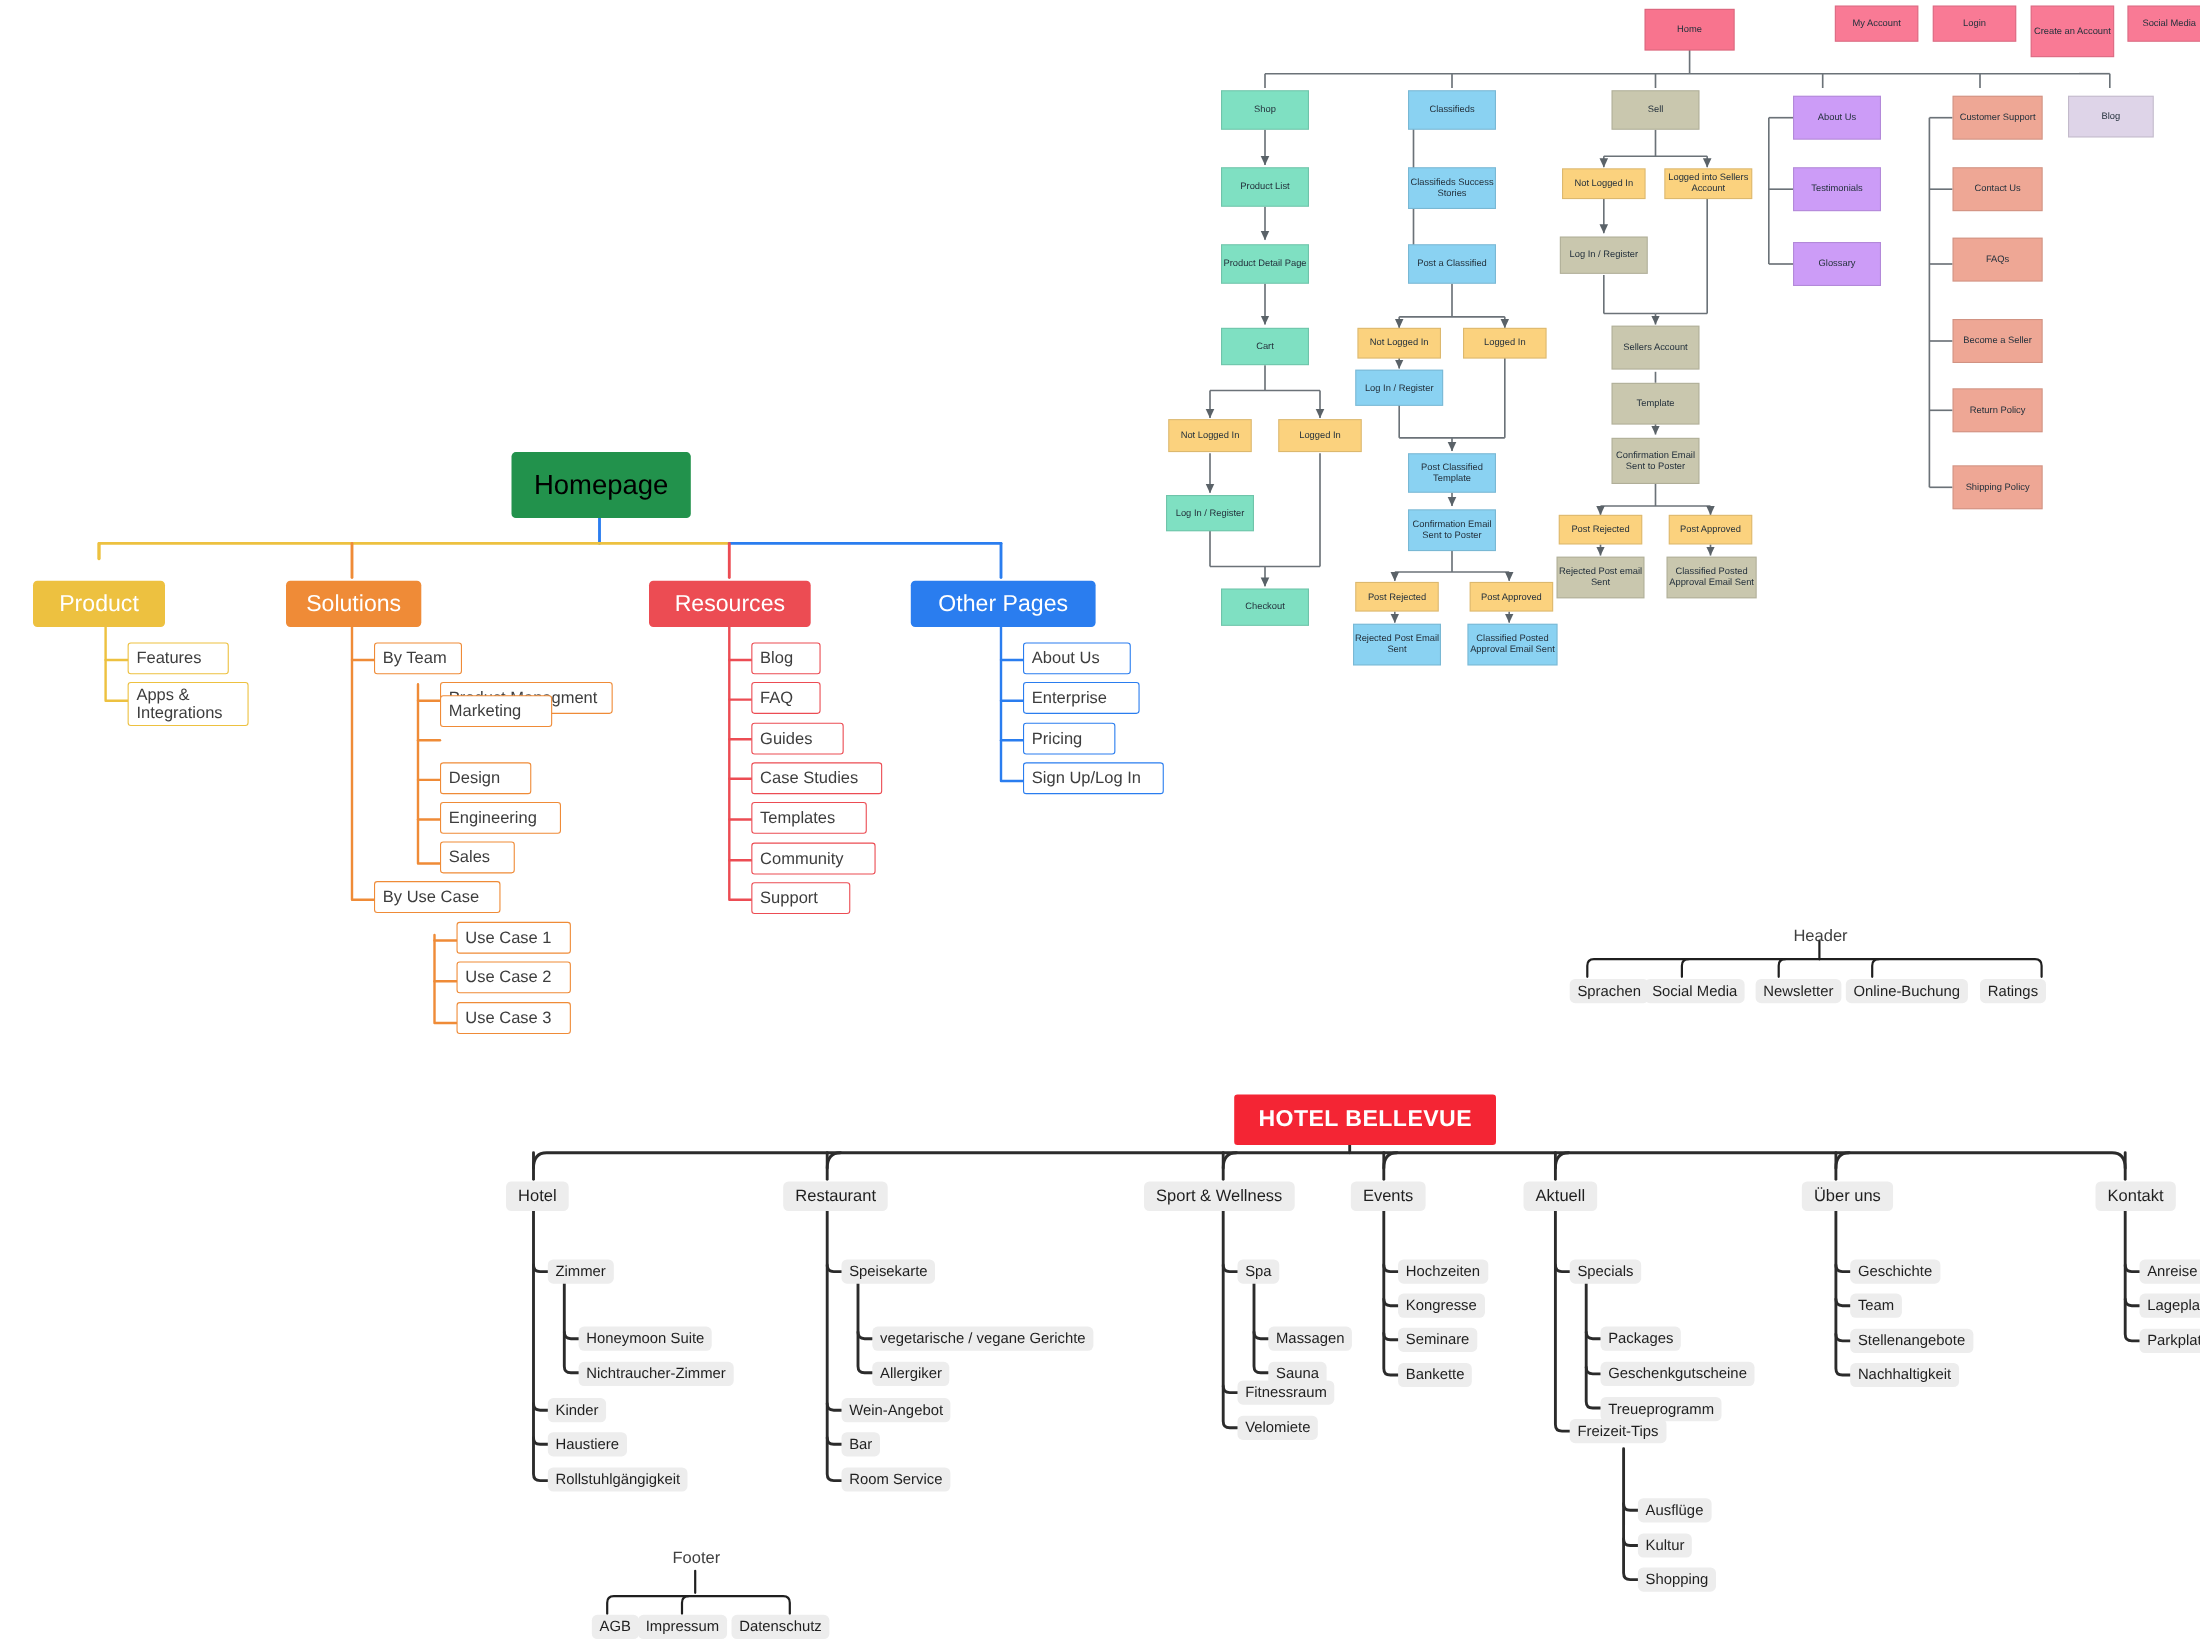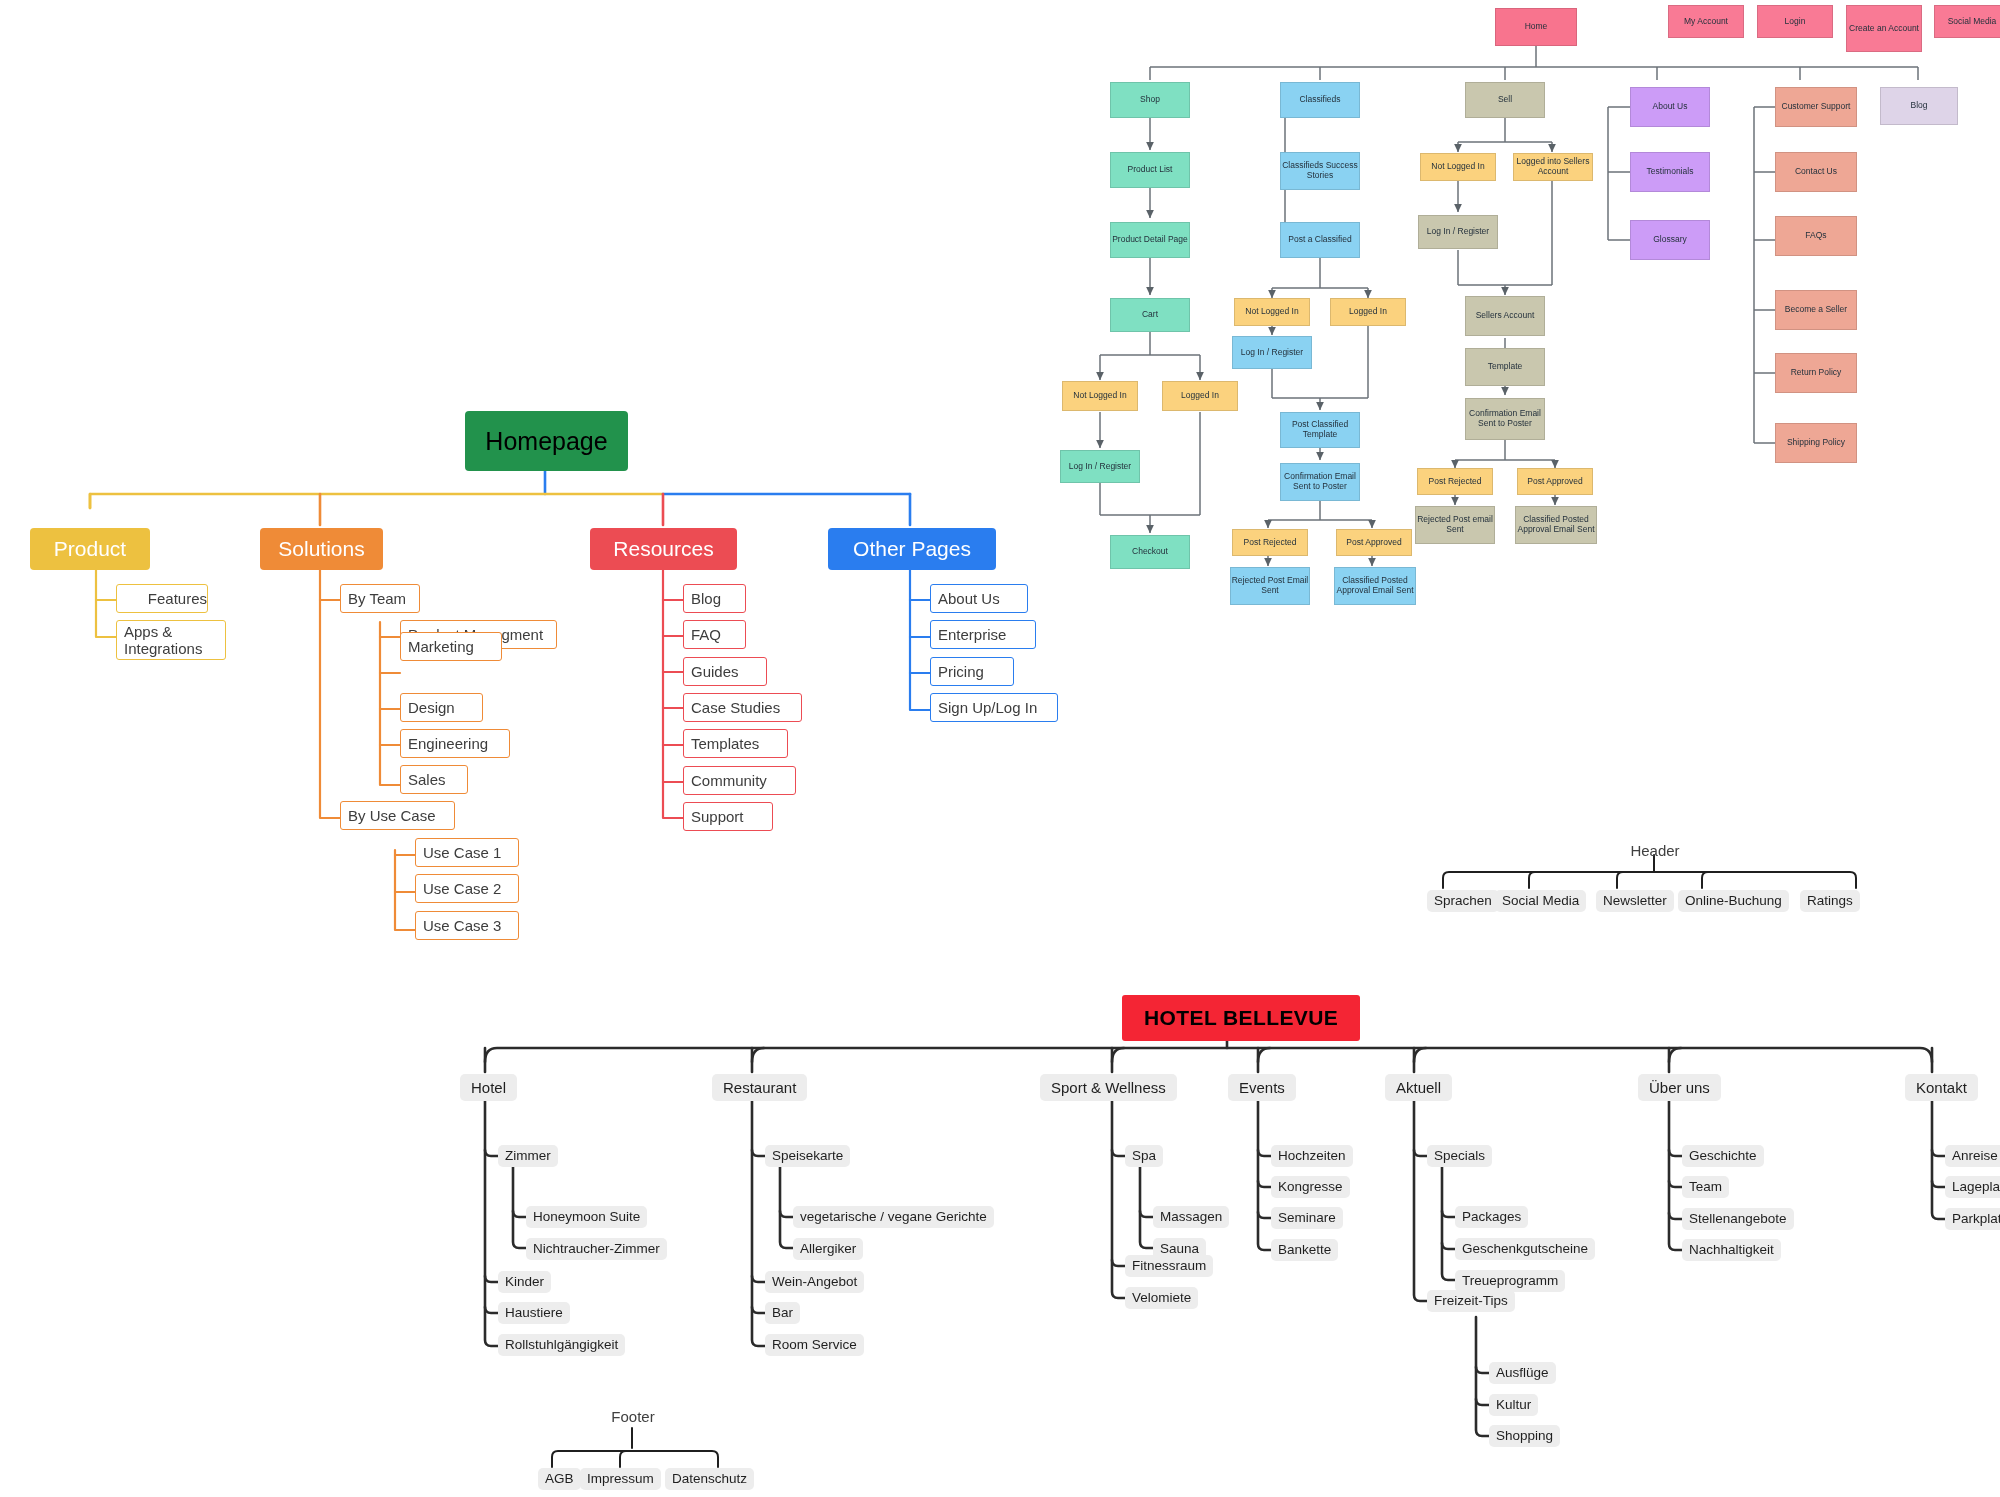--- a/index.html
+++ b/index.html
@@ -52,21 +52,21 @@
   .sm.leaf.o { border-color:#ef8b37; }
   .sm.leaf.r { border-color:#ec4c53; }
   .sm.leaf.b { border-color:#2a7def; }
 
   
   .mm { font-size:13.5px; color:#1f1f1f; background:#ededed; border-radius:5px;
         padding:3px 7px; white-space:nowrap; display:inline-flex; }
   .mm.lvl1 { font-size:15px; padding:5px 11px; }
   .mm.plain { background:#ededed; }
   .mm.title {
-    background:#f42534; color:#000000; font-weight:bold;
+    background:#f42534; color:#ffffff; font-weight:bold;
     font-size:21px; padding:11px 22px; border-radius:3px; letter-spacing:.4px;
   }
   .mm.hdr { background:transparent; font-size:15px; color:#404040; }
 </style>
 </head>
 <body>
 
 <div class="canvas">
 
 <svg class="wires" viewBox="0 0 2000 1497">
@@ -431,21 +431,21 @@
 <div class="node sm cat solutions" style="left:260px;top:528px;width:123px;height:42px;">
       <span>Solutions</span>
     </div>
 <div class="node sm cat resources" style="left:590px;top:528px;width:147px;height:42px;">
       <span>Resources</span>
     </div>
 <div class="node sm cat other" style="left:828px;top:528px;width:168px;height:42px;">
       <span>Other Pages</span>
     </div>
 
-<div class="node sm leaf y" style="left:116px;top:584px;width:92px;height:29px;justify-content:flex-end;">
+<div class="node sm leaf y" style="left:116px;top:584px;width:92px;height:29px;">
       <span>Features</span>
     </div>
 <div class="node sm leaf y" style="left:116px;top:620px;width:110px;height:40px;">
       <span style="white-space:pre-line">Apps &amp; Integrations</span>
     </div>
 
 <div class="node sm leaf o" style="left:340px;top:584px;width:80px;height:29px;">
       <span>By Team</span>
     </div>
 <div class="node sm leaf o" style="left:400px;top:620px;width:157px;height:29px;">

